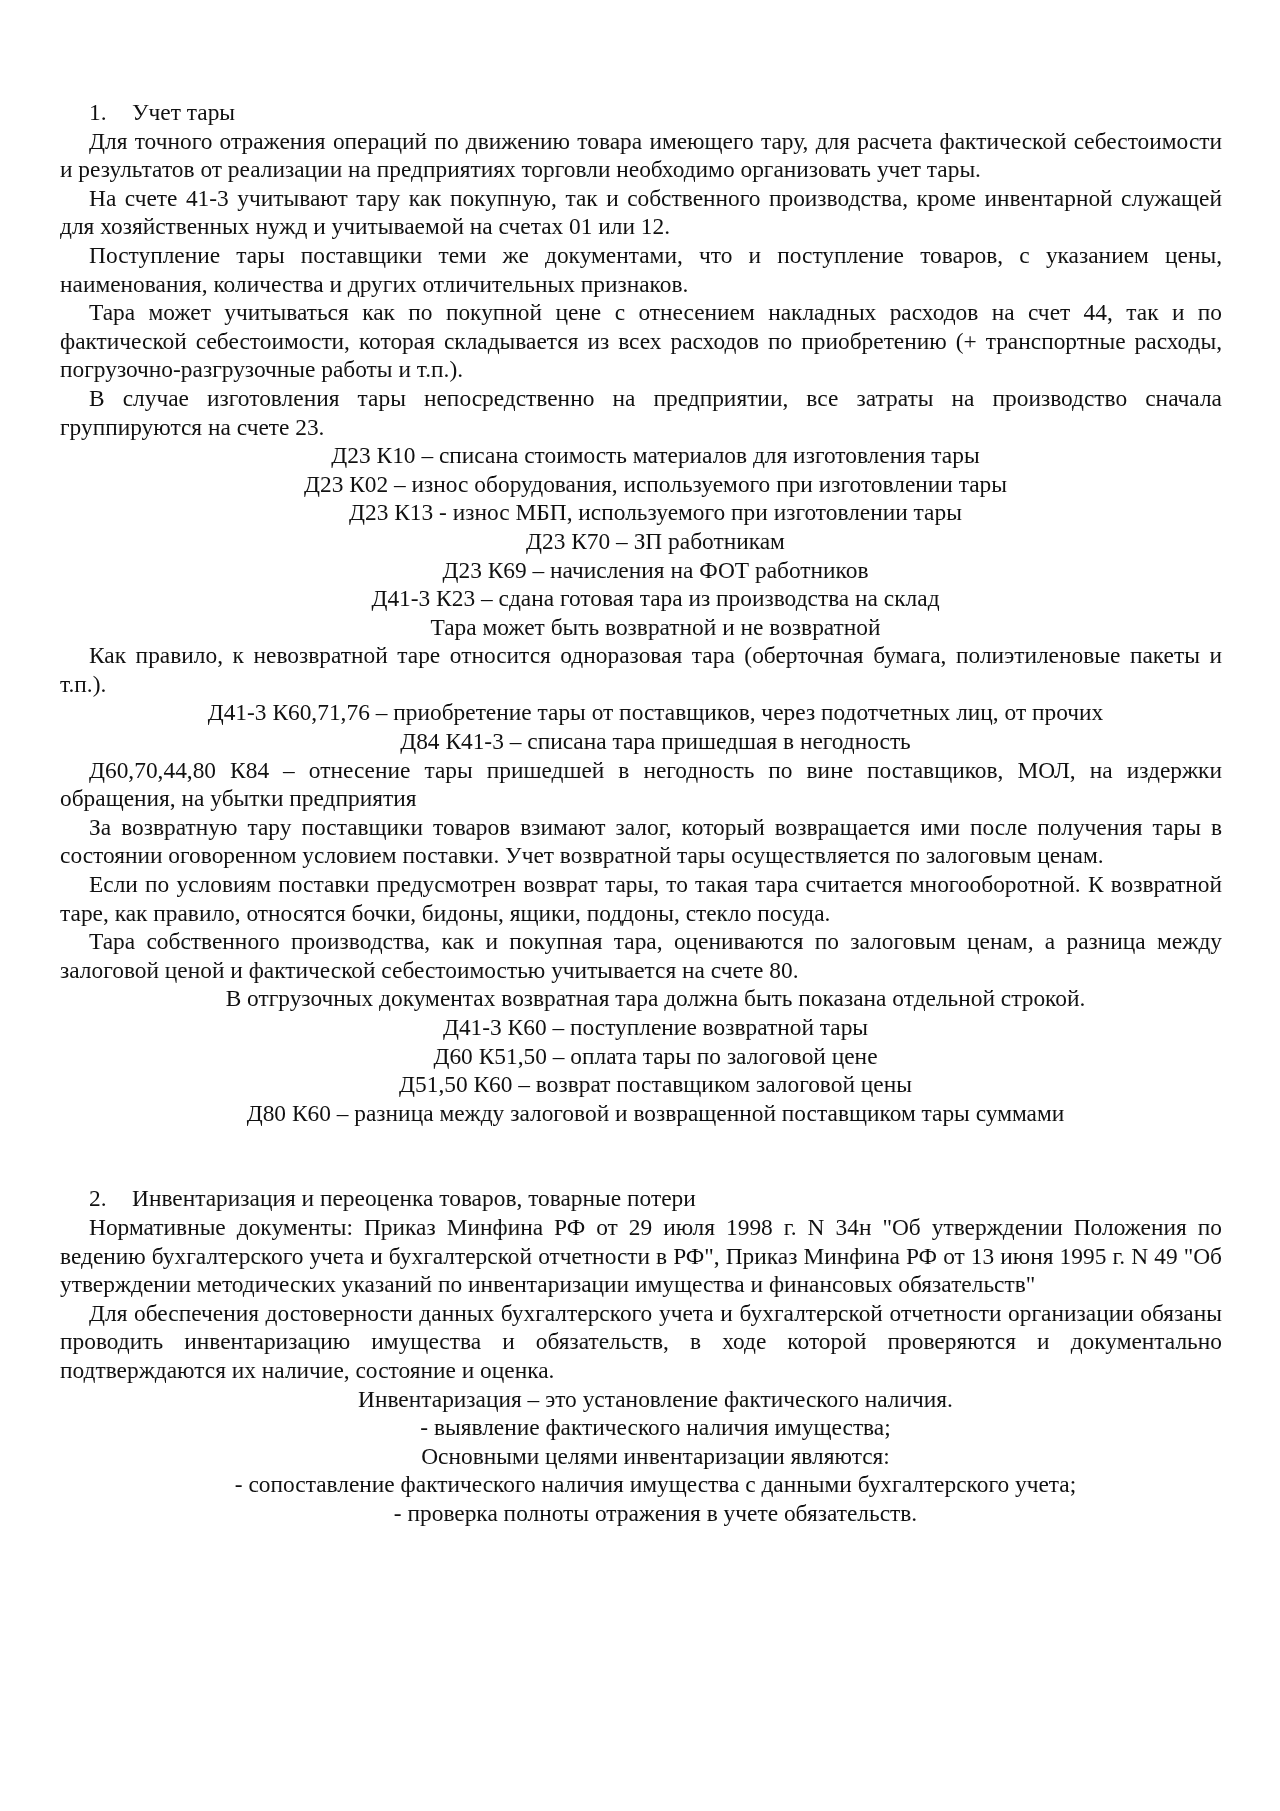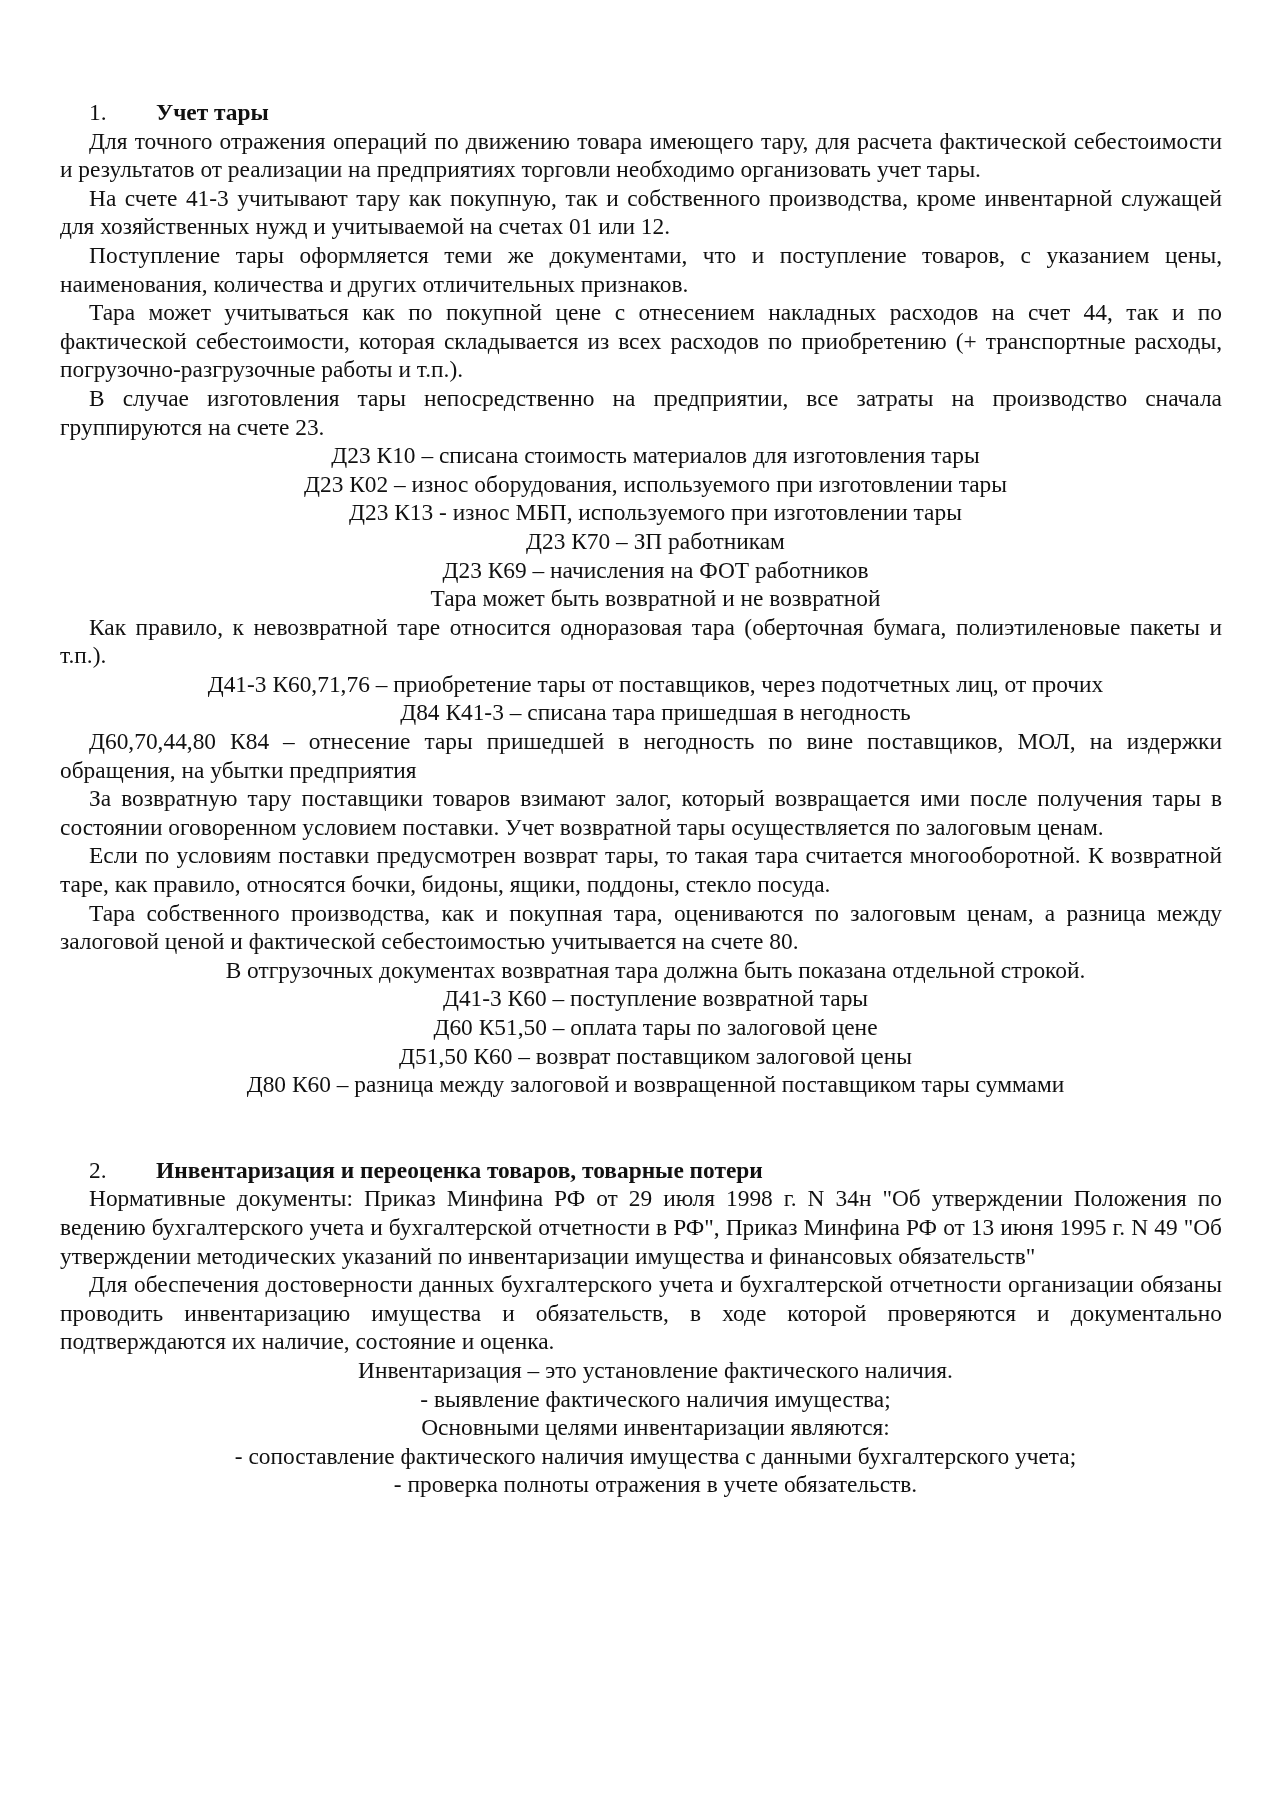--- a/index.html
+++ b/index.html
@@ -13,21 +13,21 @@
       font-size: 23.4px;
       line-height: 28.6px;
       color: #111111;
     }
     .heading {
       padding-left: 29px;
       font-weight: normal;
       margin: 0;
     }
     .heading .num { display: inline-block; width: 43px; }
-    .heading .title { font-weight: bold; margin-left: 24px; }
+    .heading .title { font-weight: normal; }
     .p {
       text-indent: 29px;
       text-align: justify;
       margin: 0;
     }
     .line {
       padding-left: 29px;
       margin: 0;
       white-space: nowrap;
       text-align: center;
@@ -37,28 +37,29 @@
 </head>
 <body>
 
 <div class="page">
   <div class="heading">
     <span class="num">1.</span><span class="title">Учет тары</span>
   </div>
   <div id="s1-body">
       <div class="p">Для точного отражения операций по движению товара имеющего тару, для расчета фактической себестоимости и результатов от реализации на предприятиях торговли необходимо организовать учет тары.</div>
       <div class="p">На счете 41-3 учитывают тару как покупную, так и собственного производства, кроме инвентарной служащей для хозяйственных нужд и учитываемой на счетах 01 или 12.</div>
-      <div class="p">Поступление тары оформляется теми же документами, что и поступление товаров, с указанием цены, наименования, количества и других отличительных признаков.</div>
+      <div class="p">Поступление тары поставщики теми же документами, что и поступление товаров, с указанием цены, наименования, количества и других отличительных признаков.</div>
       <div class="p">Тара может учитываться как по покупной цене с отнесением накладных расходов на счет 44, так и по фактической себестоимости, которая складывается из всех расходов по приобретению (+ транспортные расходы, погрузочно-разгрузочные работы и т.п.).</div>
       <div class="p">В случае изготовления тары непосредственно на предприятии, все затраты на производство сначала группируются на счете 23.</div>
       <div class="line">Д23 К10 – списана стоимость материалов для изготовления тары</div>
       <div class="line">Д23 К02 – износ оборудования, используемого при изготовлении тары</div>
       <div class="line">Д23 К13 - износ МБП, используемого при изготовлении тары</div>
       <div class="line">Д23 К70 – ЗП работникам</div>
       <div class="line">Д23 К69 – начисления на ФОТ работников</div>
+      <div class="line">Д41-3 К23 – сдана готовая тара из производства на склад</div>
       <div class="line">Тара может быть возвратной и не возвратной</div>
       <div class="p">Как правило, к невозвратной таре относится одноразовая тара (оберточная бумага, полиэтиленовые пакеты и т.п.).</div>
       <div class="line">Д41-3 К60,71,76 – приобретение тары от поставщиков, через подотчетных лиц, от прочих</div>
       <div class="line">Д84 К41-3 – списана тара пришедшая в негодность</div>
       <div class="p">Д60,70,44,80 К84 – отнесение тары пришедшей в негодность по вине поставщиков, МОЛ, на издержки обращения, на убытки предприятия</div>
       <div class="p">За возвратную тару поставщики товаров взимают залог, который возвращается ими после получения тары в состоянии оговоренном условием поставки. Учет возвратной тары осуществляется по залоговым ценам.</div>
       <div class="p">Если по условиям поставки предусмотрен возврат тары, то такая тара считается многооборотной. К возвратной таре, как правило, относятся бочки, бидоны, ящики, поддоны, стекло посуда.</div>
       <div class="p">Тара собственного производства, как и покупная тара, оцениваются по залоговым ценам, а разница между залоговой ценой и фактической себестоимостью учитывается на счете 80.</div>
       <div class="line">В отгрузочных документах возвратная тара должна быть показана отдельной строкой.</div>
       <div class="line">Д41-3 К60 – поступление возвратной тары</div>

